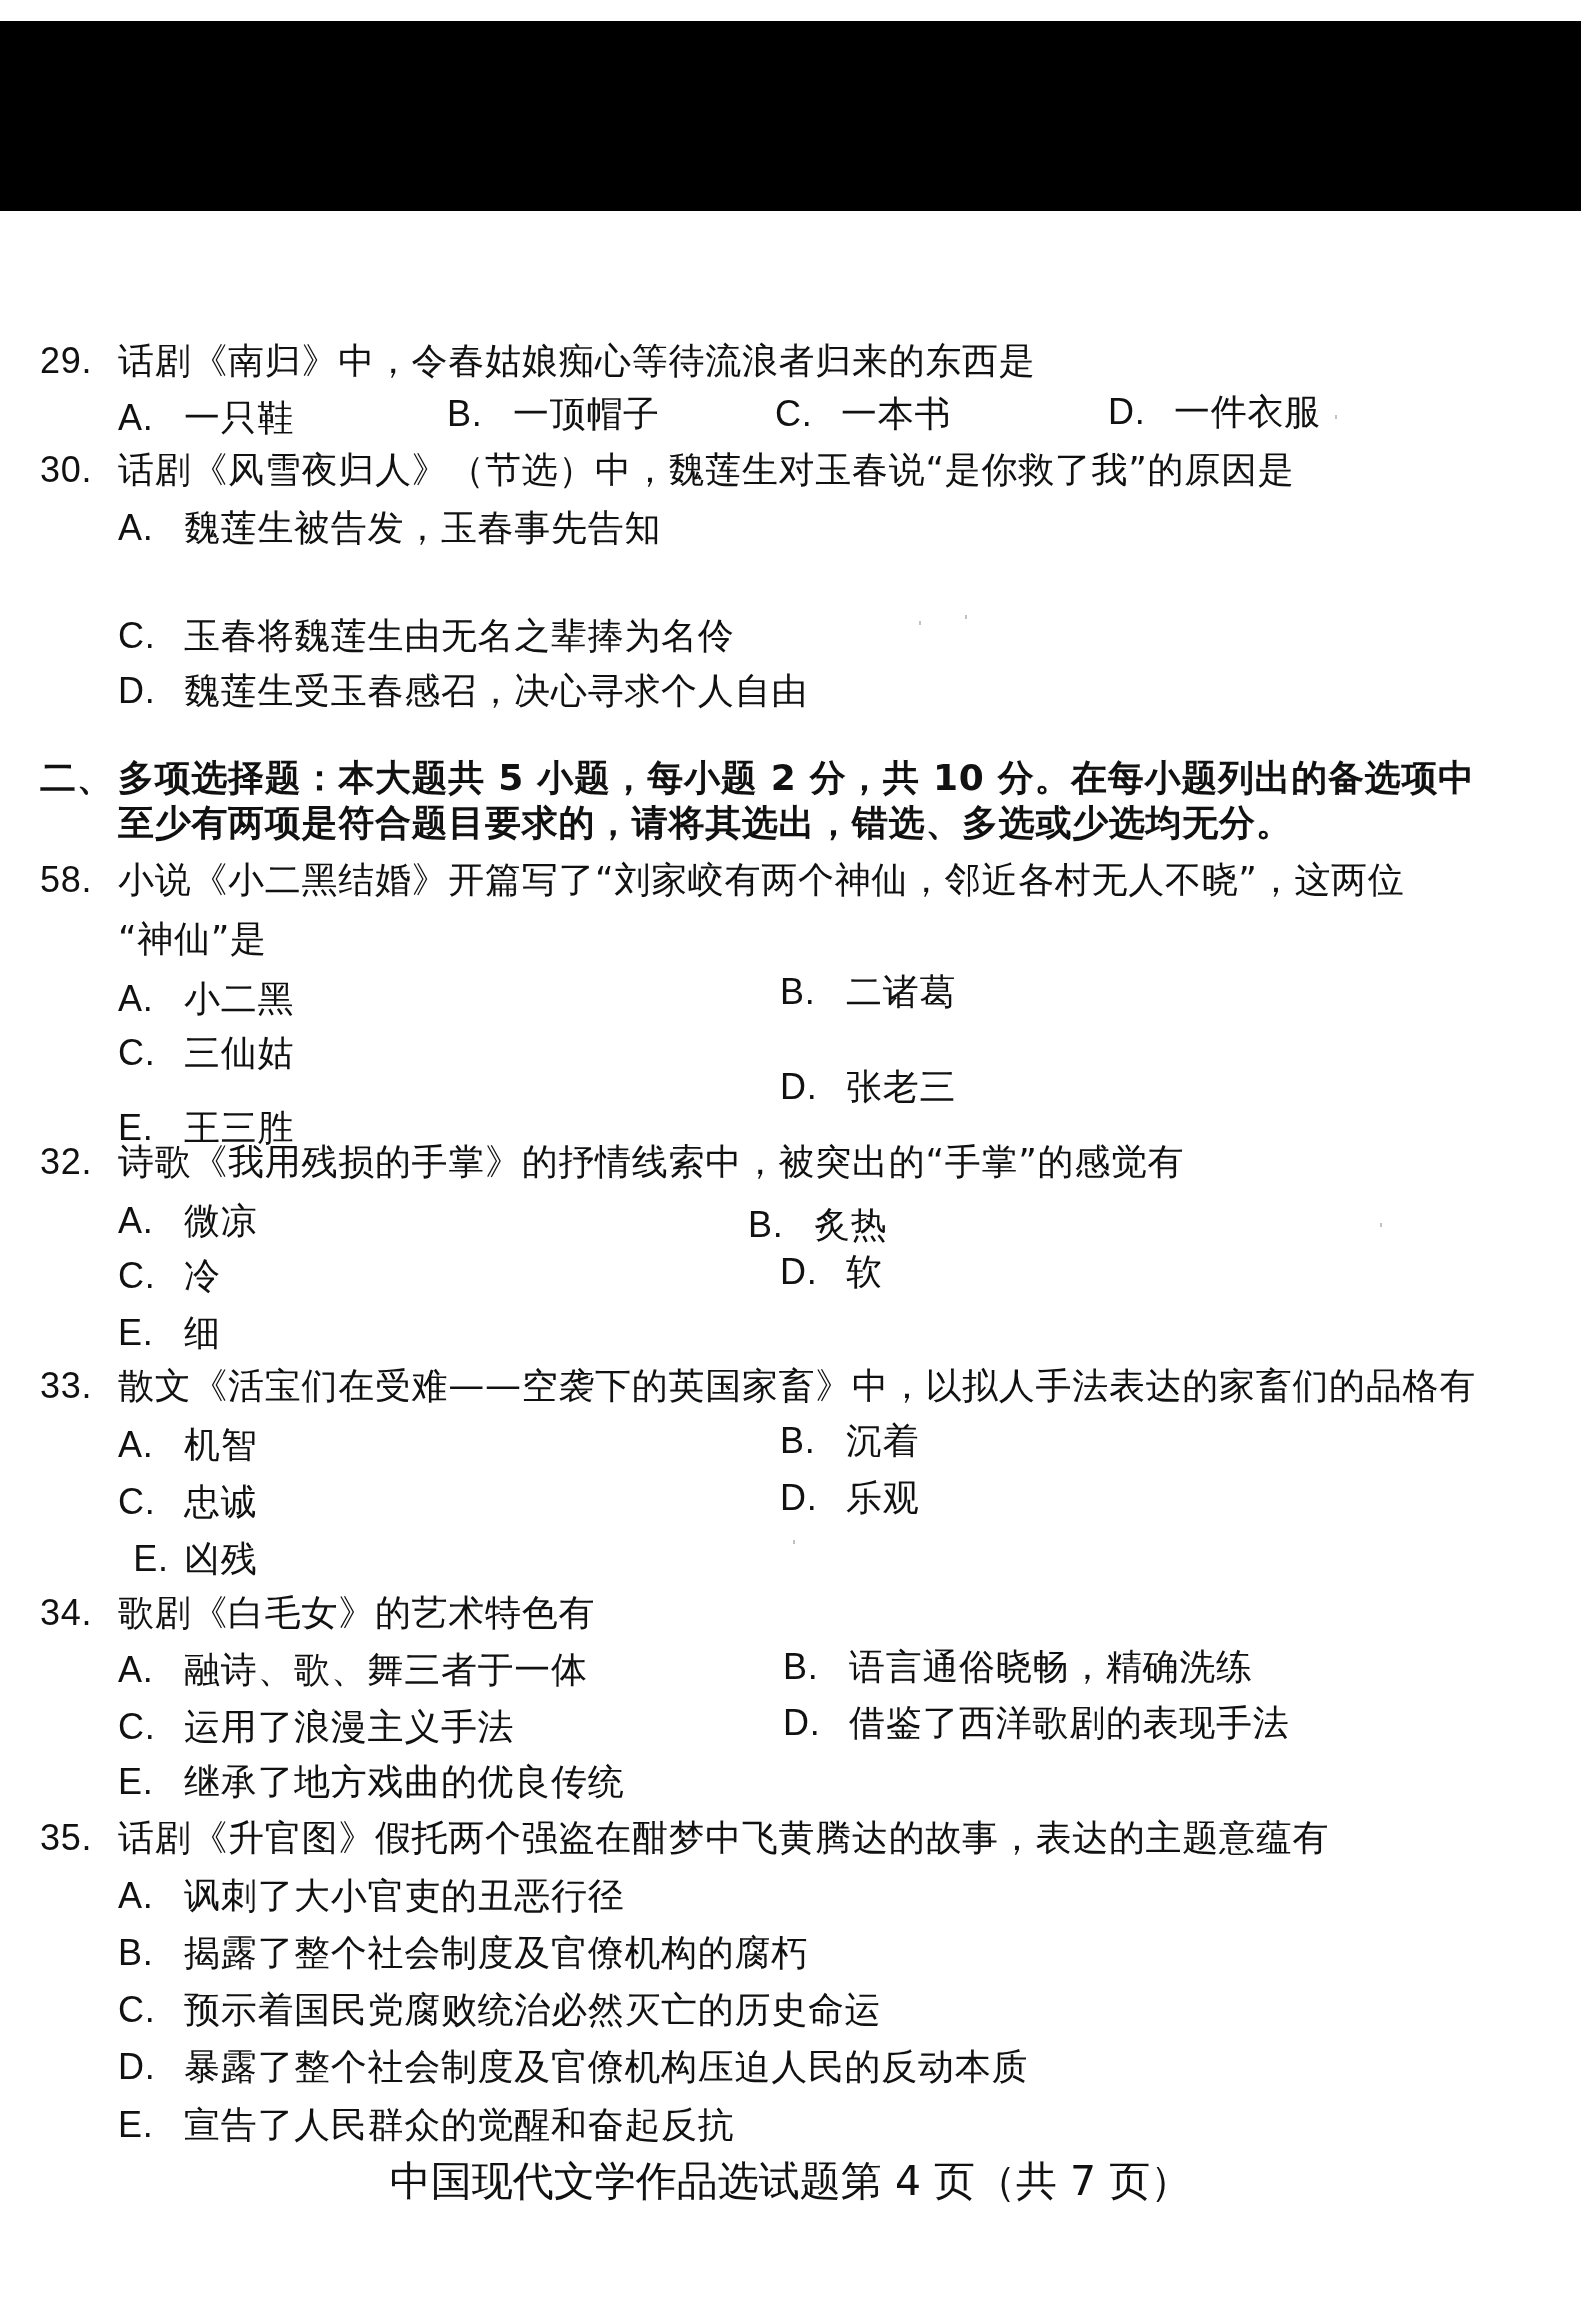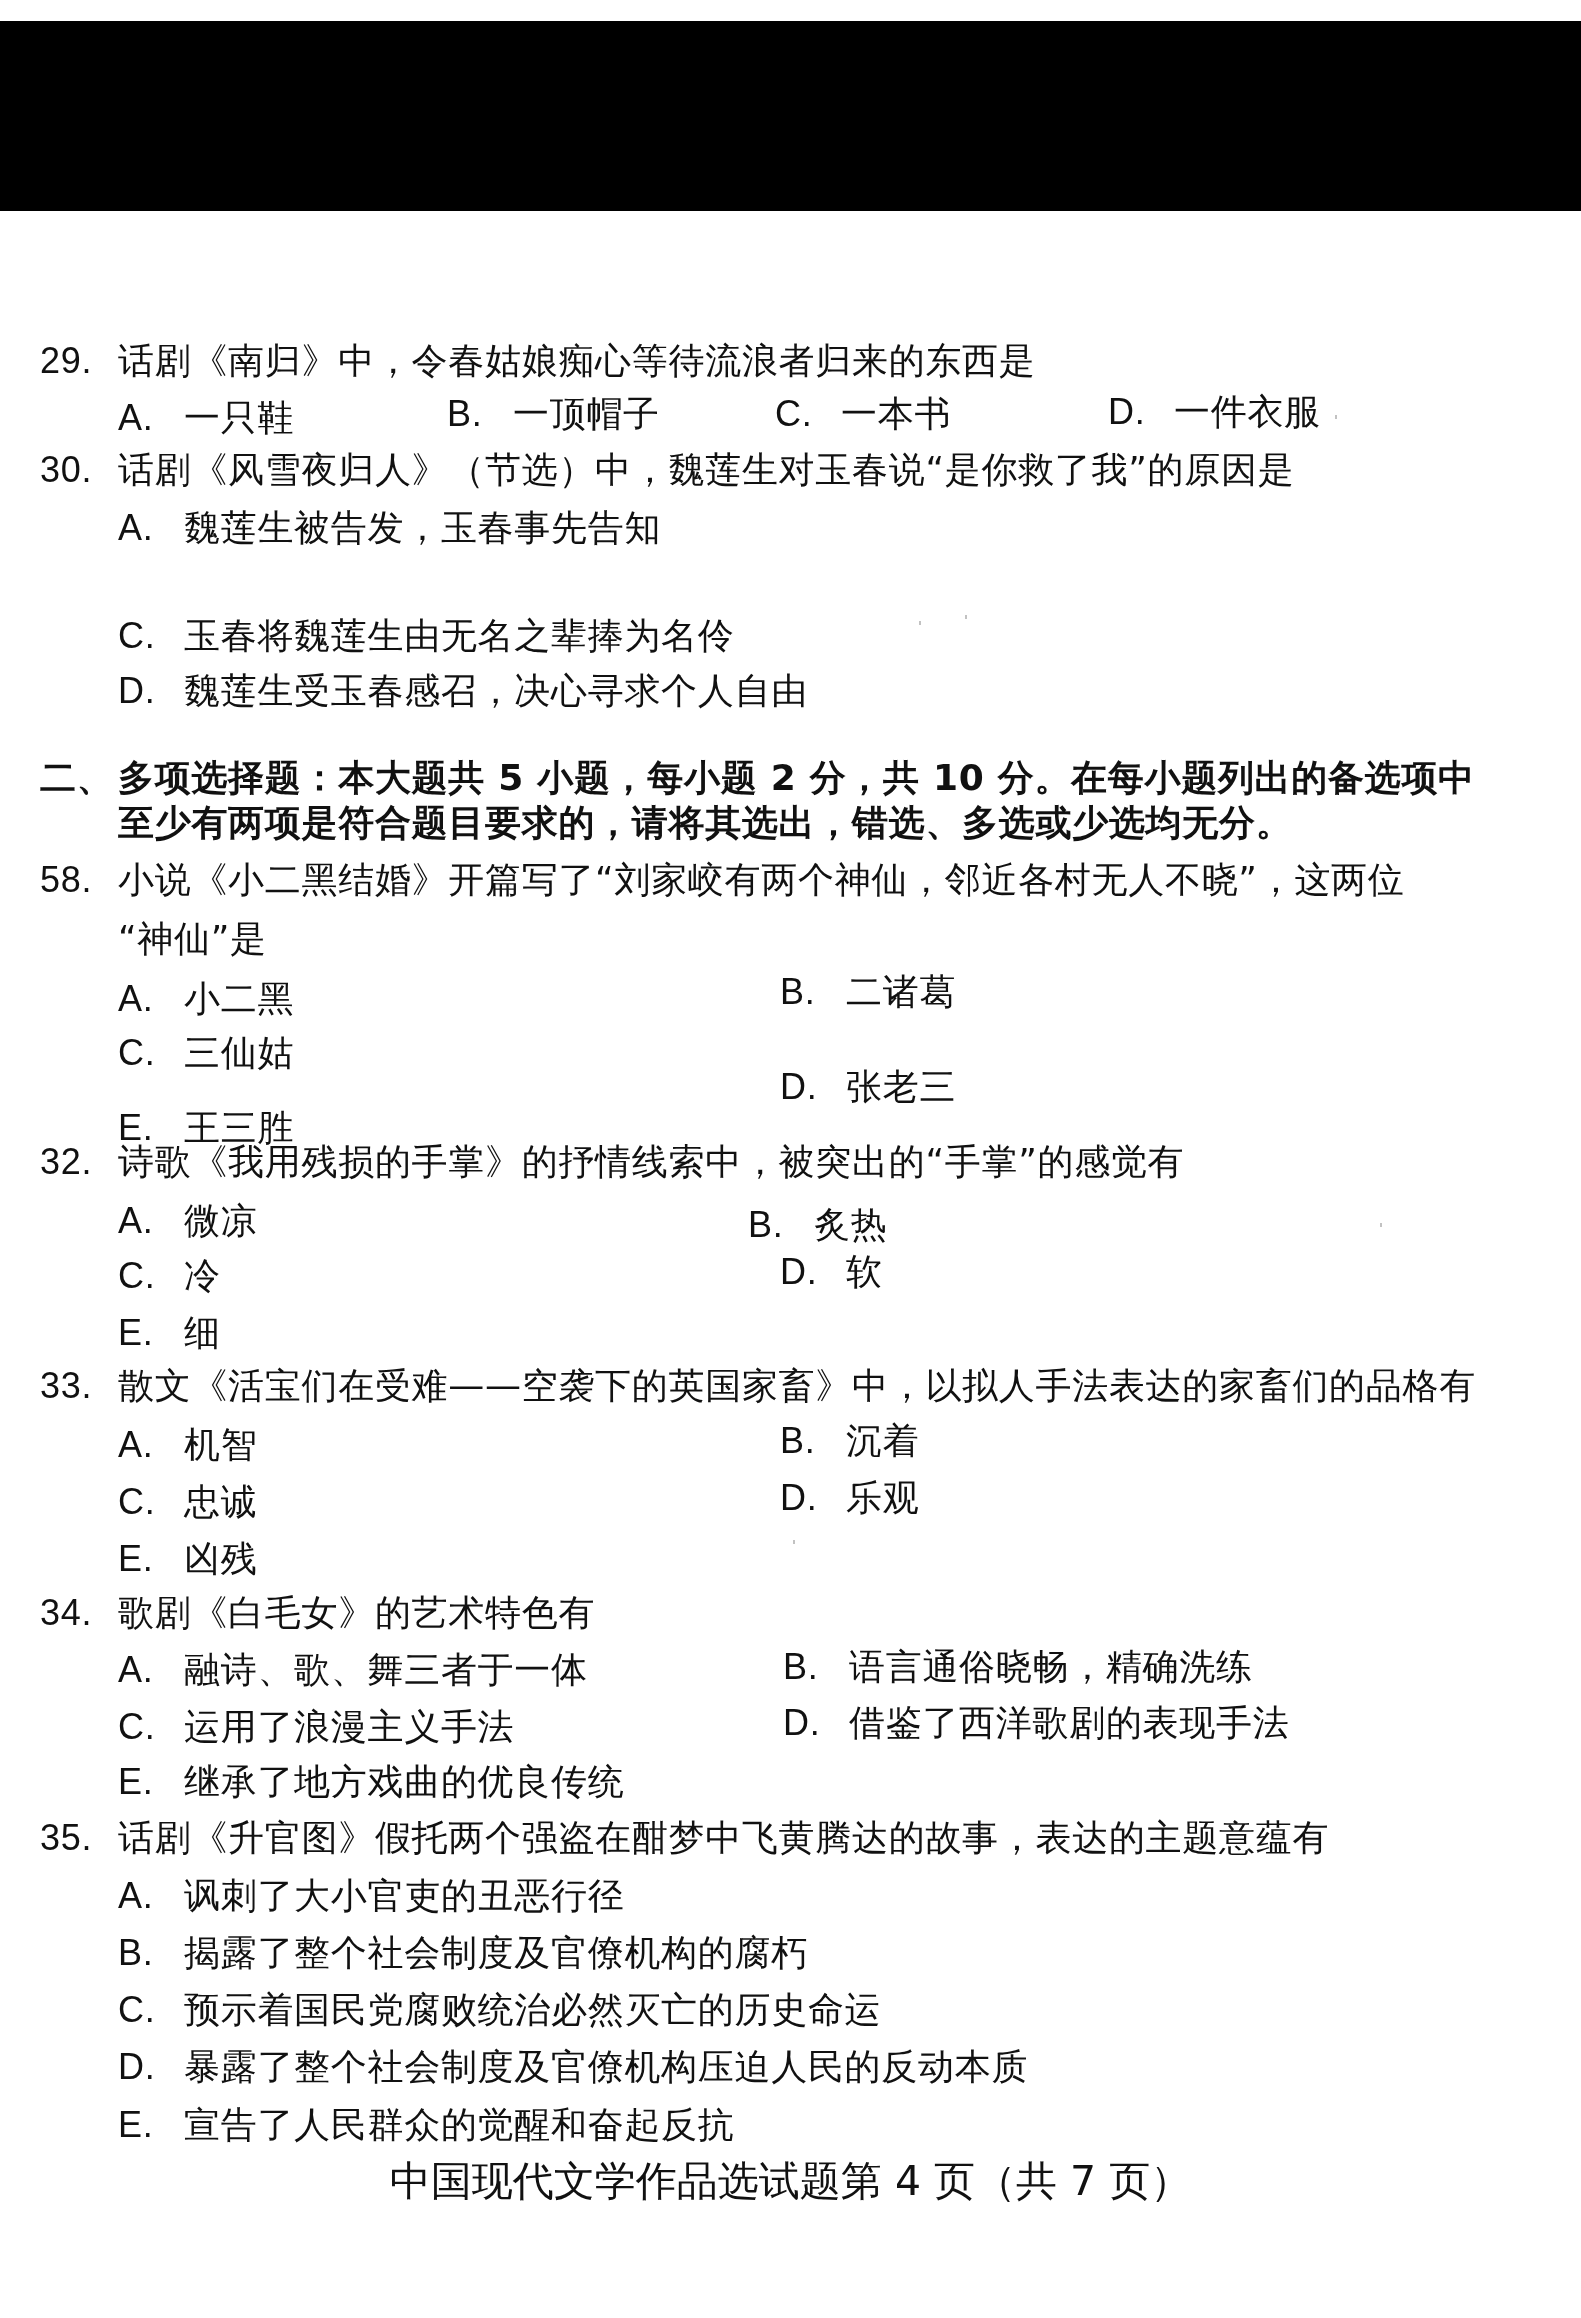--- a/index.html
+++ b/index.html
@@ -156,21 +156,21 @@
   </div>
   <div class="line" style="left:780px; top:1422px;">
     <span class="opt-letter">B.</span><span>沉着</span>
   </div>
   <div class="line" style="left:118px; top:1483px;">
     <span class="opt-letter">C.</span><span>忠诚</span>
   </div>
   <div class="line" style="left:780px; top:1479px;">
     <span class="opt-letter">D.</span><span>乐观</span>
   </div>
-  <div class="line" style="left:118px; top:1540px;">
+  <div class="line" style="left:118px; top:1540px;text-align:center;">
     <span class="opt-letter">E.</span><span>凶残</span>
   </div>
 
   <div class="line" style="left:40px; top:1594px;">
     <span class="qnum">34.</span><span>歌剧《白毛女》的艺术特色有</span>
   </div>
   <div class="line" style="left:118px; top:1651px;">
     <span class="opt-letter">A.</span><span>融诗、歌、舞三者于一体</span>
   </div>
   <div class="line" style="left:783px; top:1648px;">

